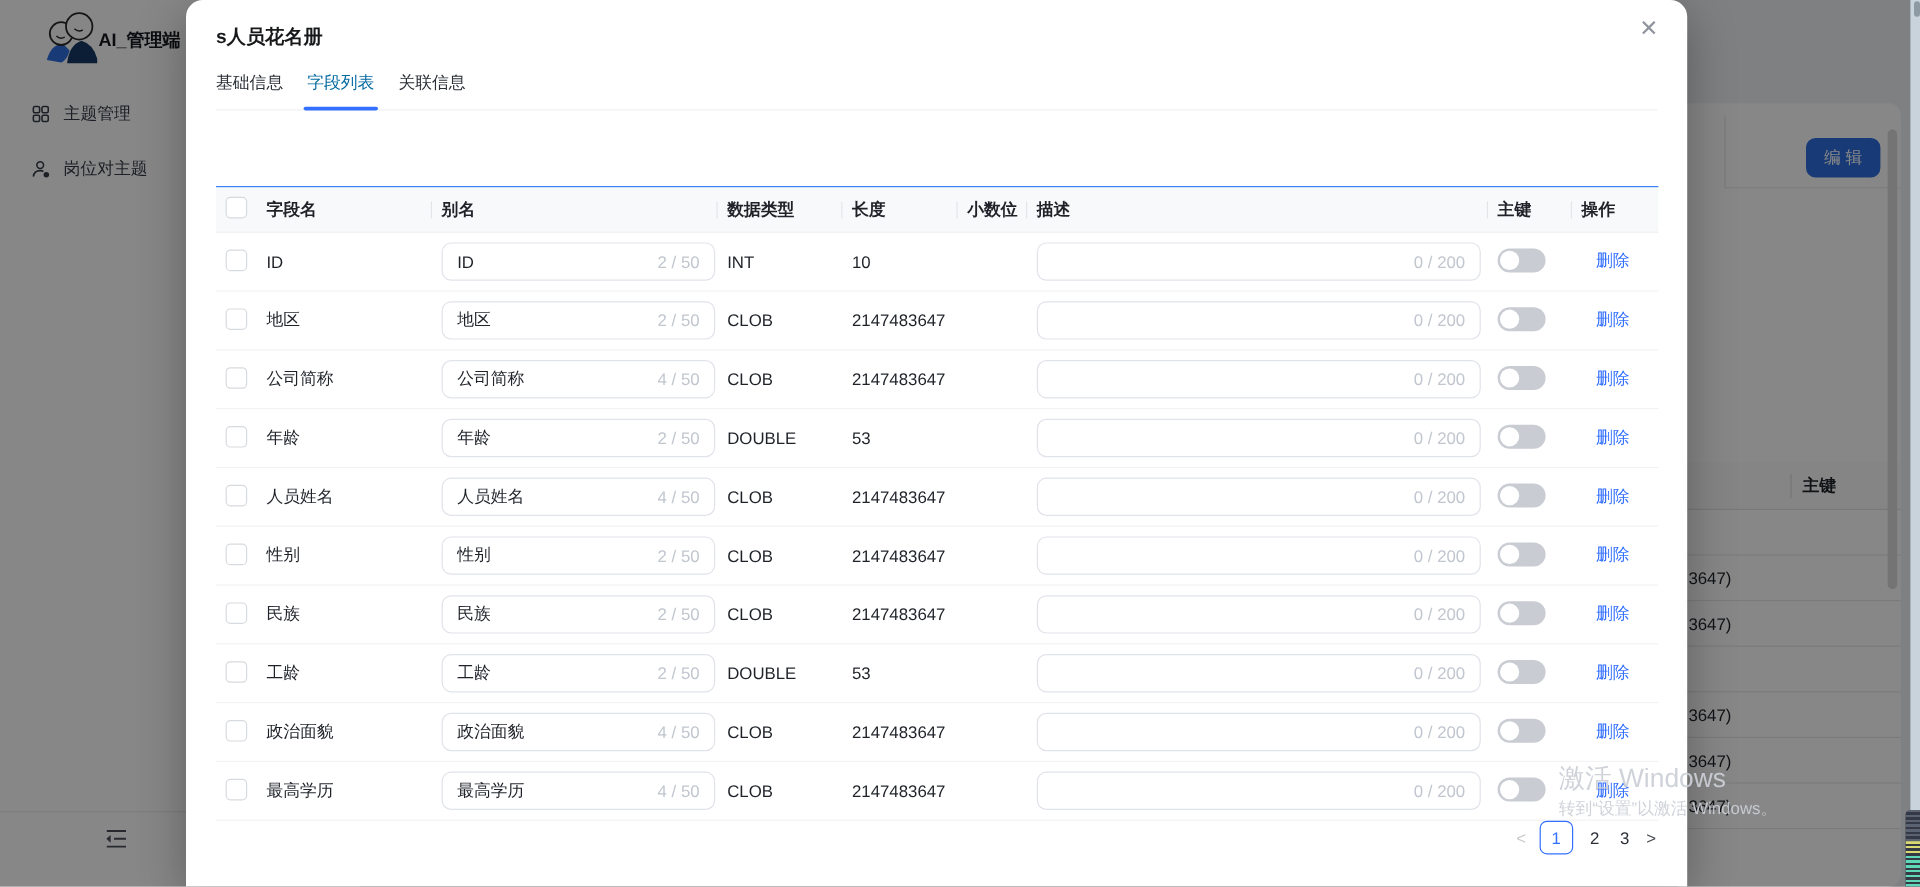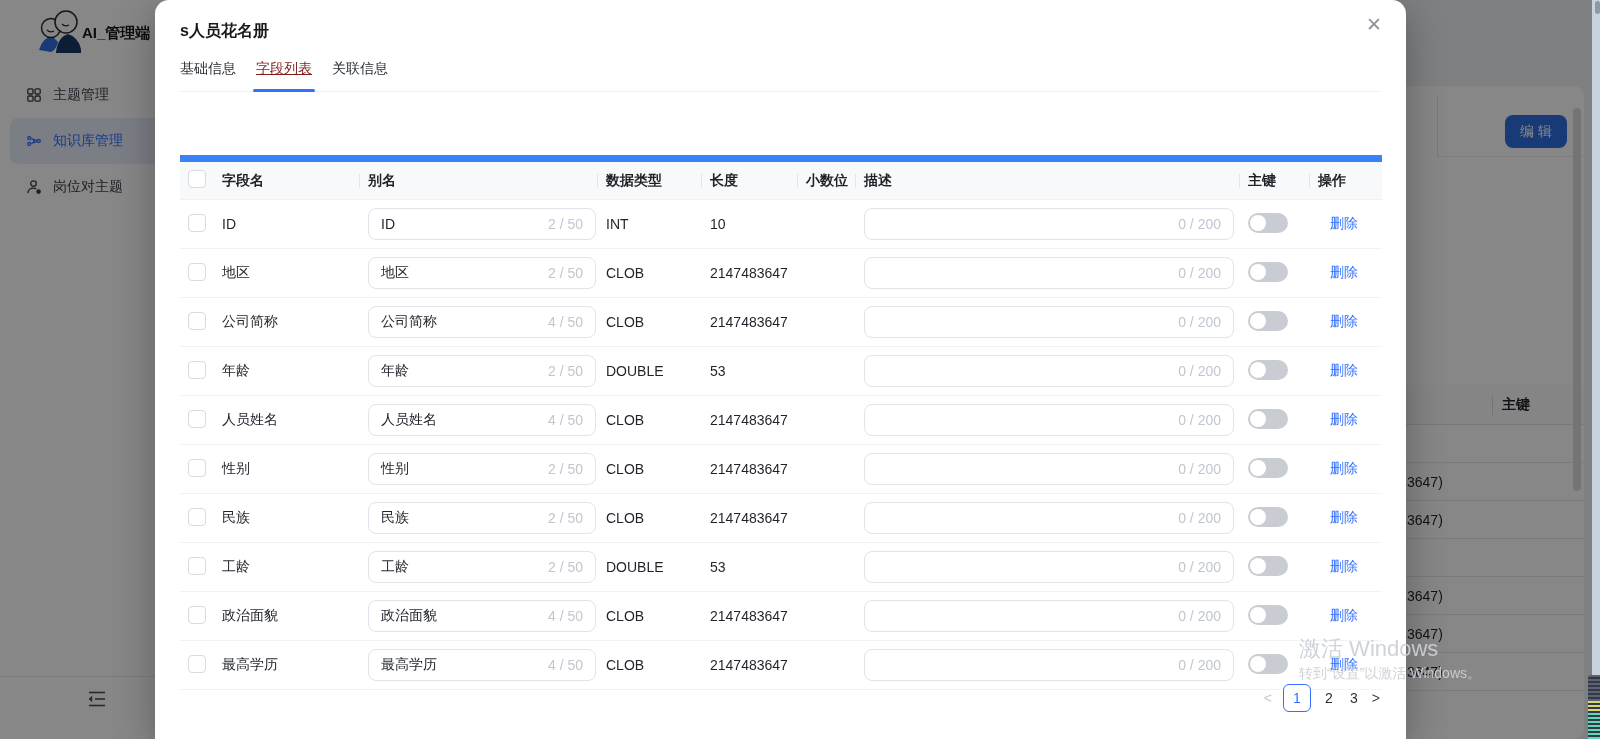--- a/index.html
+++ b/index.html
@@ -33,32 +33,32 @@
   
   .dim{position:absolute;inset:0;background:rgba(0,0,0,.47);z-index:10;}
   
   .modal{position:absolute;left:155px;top:0;width:1251px;height:739px;background:#fff;z-index:20;
     border-radius:14px 14px 0 0;box-shadow:0 10px 40px rgba(0,0,0,.3);}
   .modal-title{position:absolute;left:25px;top:21px;margin:0;font-size:16px;font-weight:700;color:#17181a;}
   .modal-close{position:absolute;right:18px;top:14px;background:none;border:none;font-size:19px;
     color:#8f949e;cursor:pointer;line-height:1;}
   .tabs{position:absolute;left:25px;top:60px;width:1201px;display:flex;gap:20px;border-bottom:1px solid #eef0f2;}
   .tab{padding-bottom:13px;font-size:14px;color:#2a2f36;position:relative;cursor:pointer;}
-  .tab.active{color:#7f1d1d;text-decoration:underline;}
+  .tab.active{color:#0369a1;}
   .tab.active::after{content:"";position:absolute;left:-3px;right:-3px;bottom:-1px;height:3px;
     background:#3370ff;border-radius:2px;}
   .toolbar{position:absolute;left:25px;top:111px;display:flex;gap:18px;}
   .btn-primary{height:32px;padding:0 14px;background:#3370ff;color:#fff;font-size:14px;border:none;
     border-radius:7px;cursor:pointer;}
   .btn-plain{height:32px;padding:0 9px;background:#fff;color:#23262b;font-size:14px;
     border:1px solid #dfe2e8;border-radius:7px;cursor:pointer;}
   .ftable{position:absolute;left:25px;top:155px;width:1202px;}
   .thead,.trow{display:grid;grid-template-columns:34px 146px 238px 104px 96px 58px 384px 70px 72px;
     align-items:center;}
-  .thead{height:37px;background:#f8f9fa;border-top:7px solid #3b82f6;border-bottom:1px solid #f0f1f3;}
+  .thead{height:37px;background:#f8f9fa;border-top:1px solid #3b82f6;border-bottom:1px solid #f0f1f3;}
   .th{font-size:14px;font-weight:700;color:#1f2329;position:relative;padding-left:8px;box-sizing:border-box;}
   .th.sep::after{content:"";position:absolute;right:0;top:50%;transform:translateY(-50%);
     width:1px;height:14px;background:#e3e5e9;}
   .trow{height:48px;border-bottom:1px solid #f2f3f5;font-size:14px;color:#1f2329;}
   .cell{padding-left:8px;box-sizing:border-box;}
   .action-cell{padding-left:20px;}
   .cb{display:inline-block;width:16px;height:16px;border:1px solid #d7dade;border-radius:4px;
     background:#fff;cursor:pointer;}
   .cell-input{height:32px;border:1px solid #e0e3e9;border-radius:8px;display:flex;align-items:center;
     justify-content:space-between;padding:0 12px;box-sizing:border-box;background:#fff;cursor:text;}
@@ -115,31 +115,20 @@
             <span class="side-icon">
               <svg viewBox="0 0 16 16" width="16" height="16" stroke="currentColor" fill="none" stroke-width="1.3">
                 <rect x="1.8" y="1.8" width="5.2" height="5.2" rx="1.2"></rect>
                 <rect x="9" y="1.8" width="5.2" height="5.2" rx="1.2"></rect>
                 <rect x="1.8" y="9" width="5.2" height="5.2" rx="1.2"></rect>
                 <rect x="9" y="9" width="5.2" height="5.2" rx="1.2"></rect>
               </svg>
             </span>
             <span class="side-label">主题管理</span>
           </div>
-          <div class="side-item active">
-            <span class="side-icon">
-              <svg viewBox="0 0 16 16" width="16" height="16" stroke="currentColor" fill="none" stroke-width="1.3">
-                <circle cx="3.2" cy="5" r="1.5"></circle>
-                <circle cx="3.2" cy="11" r="1.5"></circle>
-                <circle cx="12.8" cy="8" r="1.5"></circle>
-                <path d="M5.2 5.6 L11 7.4 M5.2 10.4 L11 8.6 M6.8 8 h2"></path>
-              </svg>
-            </span>
-            <span class="side-label">知识库管理</span>
-          </div>
           <div class="side-item">
             <span class="side-icon">
               <svg viewBox="0 0 16 16" width="16" height="16" stroke="currentColor" fill="none" stroke-width="1.3">
                 <circle cx="7.5" cy="4.6" r="2.8"></circle>
                 <path d="M1.8 14.2 C2.2 10.8 4.5 9.2 7.5 9.2 c1 0 1.9 .2 2.7 .5"></path>
                 <circle cx="12.6" cy="12.6" r="2.3" fill="currentColor" stroke="none"></circle>
               </svg>
             </span>
             <span class="side-label">岗位对主题</span>
           </div>

